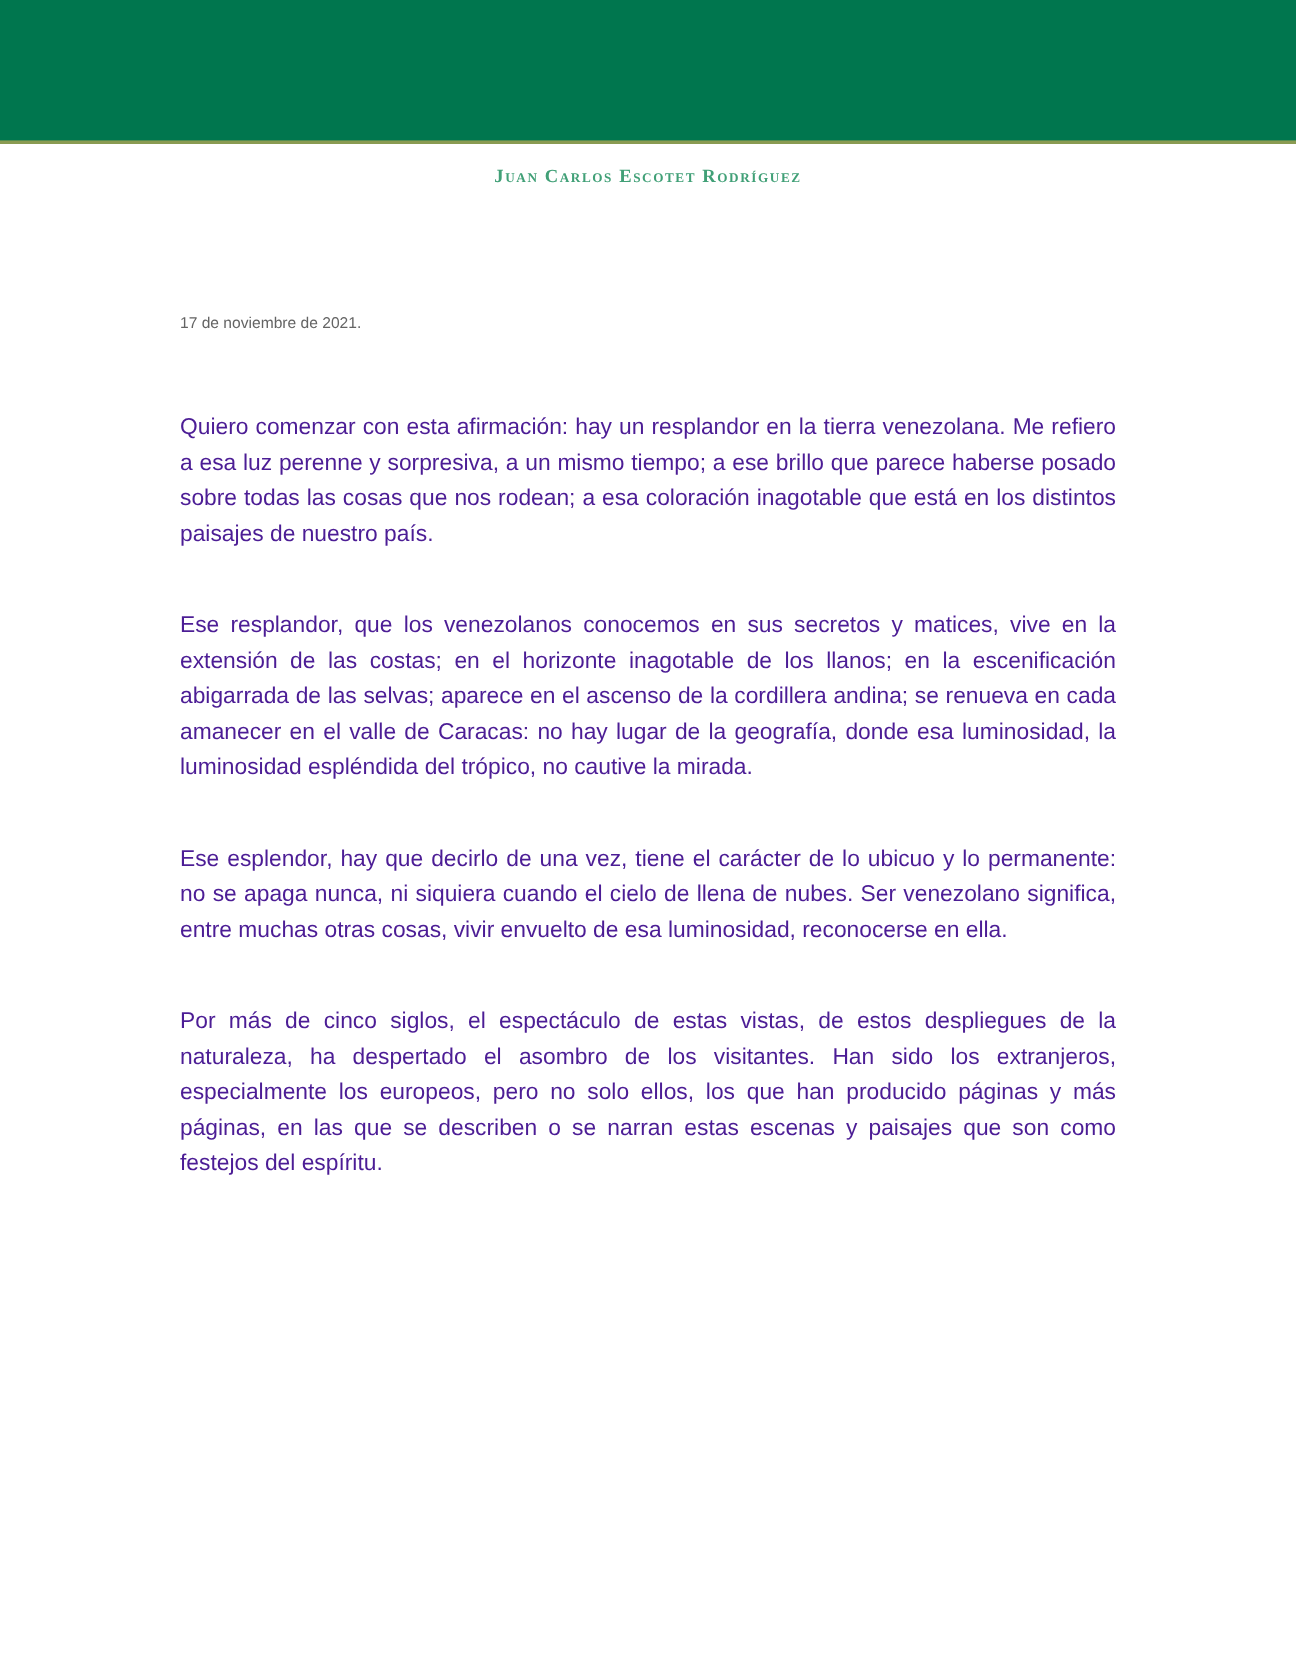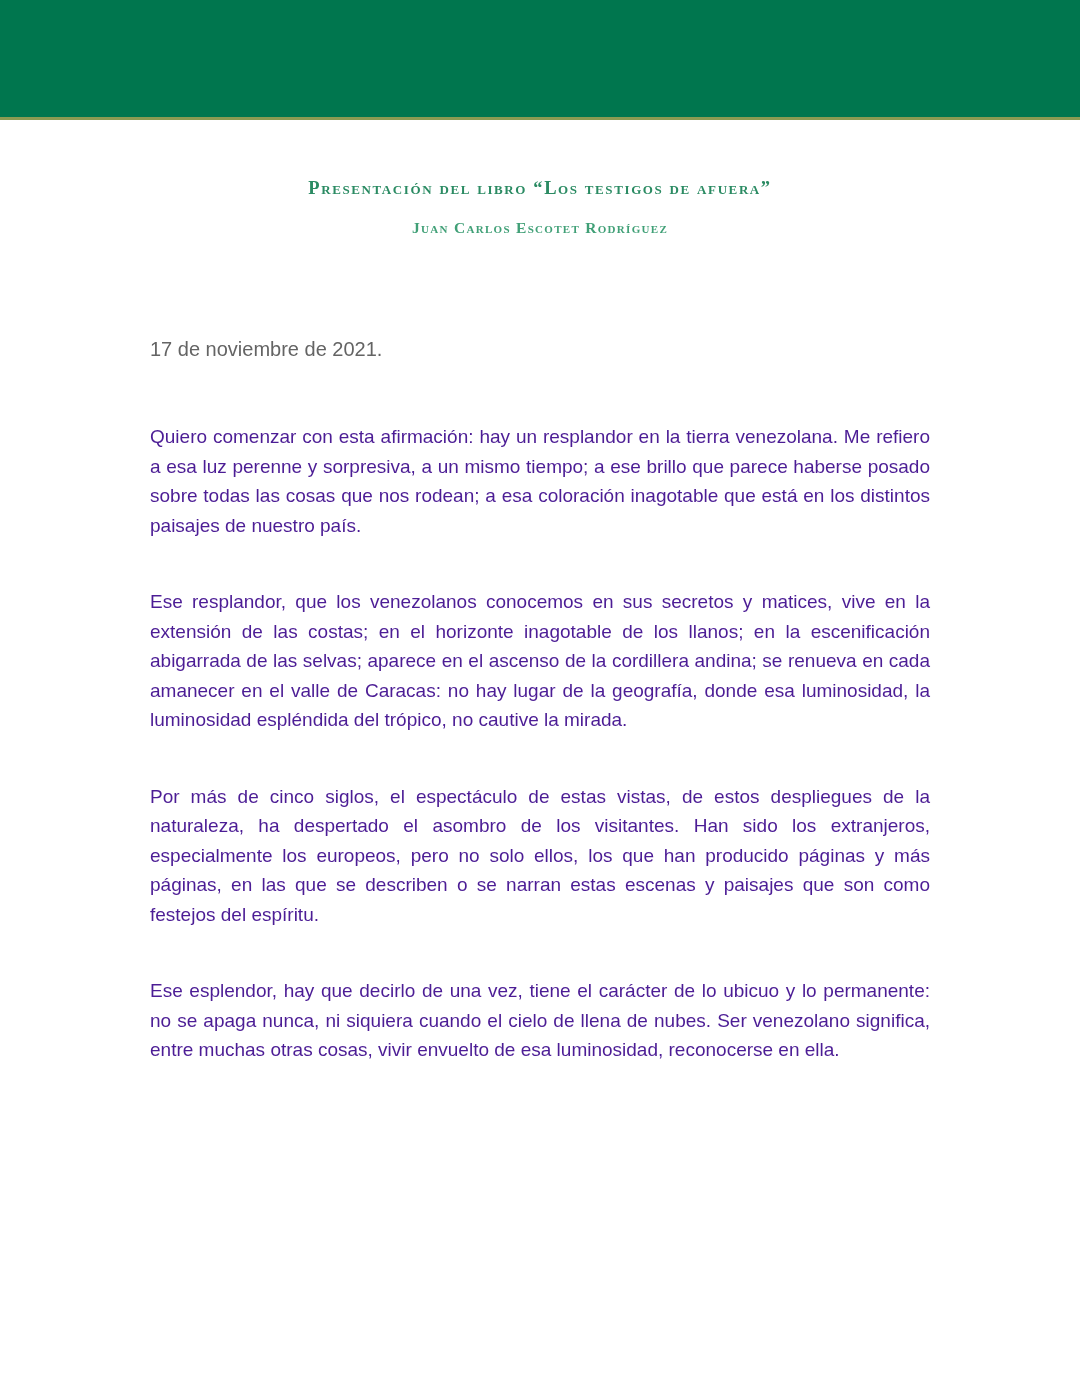--- a/index.html
+++ b/index.html
@@ -40,21 +40,21 @@
     font-family: "Liberation Serif", serif;
     font-variant: small-caps;
     font-weight: bold;
     font-size: 15.5px;
     line-height: 20px;
     letter-spacing: 1.3px;
     color: #41A077;
   }
   .date {
     margin: 100px 0 62px 0;
-    font-size: 20px;
+    font-size: 13px;
     line-height: 22px;
     color: #646464;
   }
   .doc-body p {
     margin: 0 0 47px 0;
     font-size: 19px;
     line-height: 29.5px;
     color: #4c1d95;
     text-align: justify;
     text-justify: inter-word;
@@ -62,27 +62,26 @@
   .doc-body p:last-child {
     margin-bottom: 0;
   }
 </style>
 </head>
 <body>
 
 <div class="band"></div>
 
 <main class="content">
-  <h1 class="title">Presentación del libro “Los testigos de afuera”</h1>
   <h2 class="author">Juan Carlos Escotet Rodríguez</h2>
   <p class="date">17 de noviembre de 2021.</p>
   <section class="doc-body">
 
       <p>Quiero comenzar con esta afirmación: hay un resplandor en la tierra venezolana. Me refiero a esa luz perenne y sorpresiva, a un mismo tiempo; a ese brillo que parece haberse posado sobre todas las cosas que nos rodean; a esa coloración inagotable que está en los distintos paisajes de nuestro país.</p>
 
       <p>Ese resplandor, que los venezolanos conocemos en sus secretos y matices, vive en la extensión de las costas; en el horizonte inagotable de los llanos; en la escenificación abigarrada de las selvas; aparece en el ascenso de la cordillera andina; se renueva en cada amanecer en el valle de Caracas: no hay lugar de la geografía, donde esa luminosidad, la luminosidad espléndida del trópico, no cautive la mirada.</p>
 
+      <p>Ese esplendor, hay que decirlo de una vez, tiene el carácter de lo ubicuo y lo permanente: no se apaga nunca, ni siquiera cuando el cielo de llena de nubes. Ser venezolano significa, entre muchas otras cosas, vivir envuelto de esa luminosidad, reconocerse en ella.</p>
+
       <p>Por más de cinco siglos, el espectáculo de estas vistas, de estos despliegues de la naturaleza, ha despertado el asombro de los visitantes. Han sido los extranjeros, especialmente los europeos, pero no solo ellos, los que han producido páginas y más páginas, en las que se describen o se narran estas escenas y paisajes que son como festejos del espíritu.</p>
-
-      <p>Ese esplendor, hay que decirlo de una vez, tiene el carácter de lo ubicuo y lo permanente: no se apaga nunca, ni siquiera cuando el cielo de llena de nubes. Ser venezolano significa, entre muchas otras cosas, vivir envuelto de esa luminosidad, reconocerse en ella.</p>
 
     </section>
 </main>
 
 </body></html>

